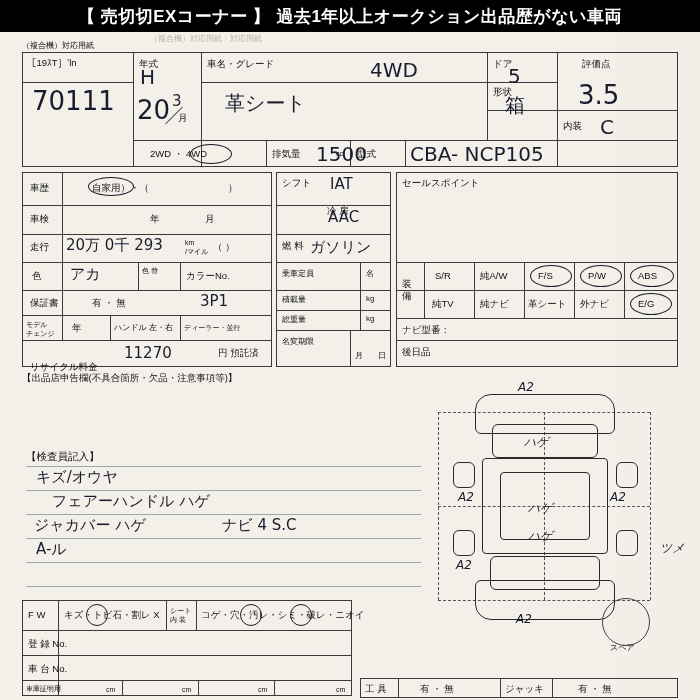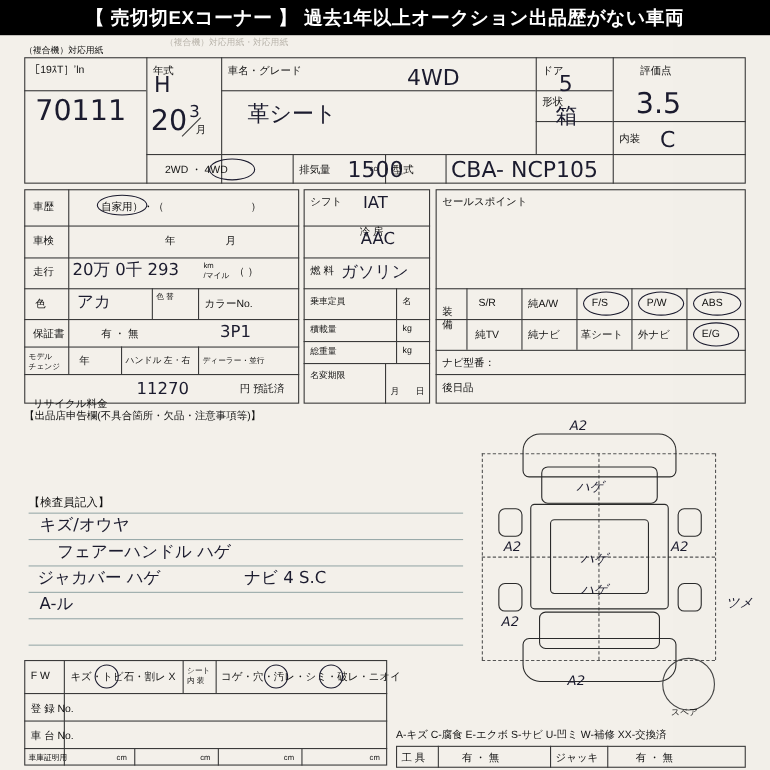--- a/index.html
+++ b/index.html
@@ -294,21 +294,20 @@
   <div class="circ" style="left:290px;top:604px;width:20px;height:20px;"></div>
 
   <div class="lbl" style="left:28px;top:638px;">登 録 No.</div>
   <div class="lbl" style="left:28px;top:663px;">車 台 No.</div>
   <div class="lbl xs" style="left:26px;top:684px;">車庫証明用</div>
   <div class="lbl xs" style="left:106px;top:686px;">cm</div>
   <div class="lbl xs" style="left:182px;top:686px;">cm</div>
   <div class="lbl xs" style="left:258px;top:686px;">cm</div>
   <div class="lbl xs" style="left:336px;top:686px;">cm</div>
 
-  <div class="lbl" style="left:360px;top:662px;font-size:9.5px;">A-キズ  C-腐食  E-エクボ  S-サビ  U-凹ミ  W-補修  XX-交換済</div>
   <div class="bx" style="left:360px;top:678px;width:318px;height:20px;"></div>
   <div class="ln vl" style="left:398px;top:678px;height:20px;"></div>
   <div class="ln vl" style="left:500px;top:678px;height:20px;"></div>
   <div class="ln vl" style="left:552px;top:678px;height:20px;"></div>
   <div class="lbl" style="left:365px;top:683px;">工 具</div>
   <div class="lbl" style="left:420px;top:683px;">有 ・ 無</div>
   <div class="lbl" style="left:505px;top:683px;">ジャッキ</div>
   <div class="lbl" style="left:578px;top:683px;">有 ・ 無</div>
 
 </div>

